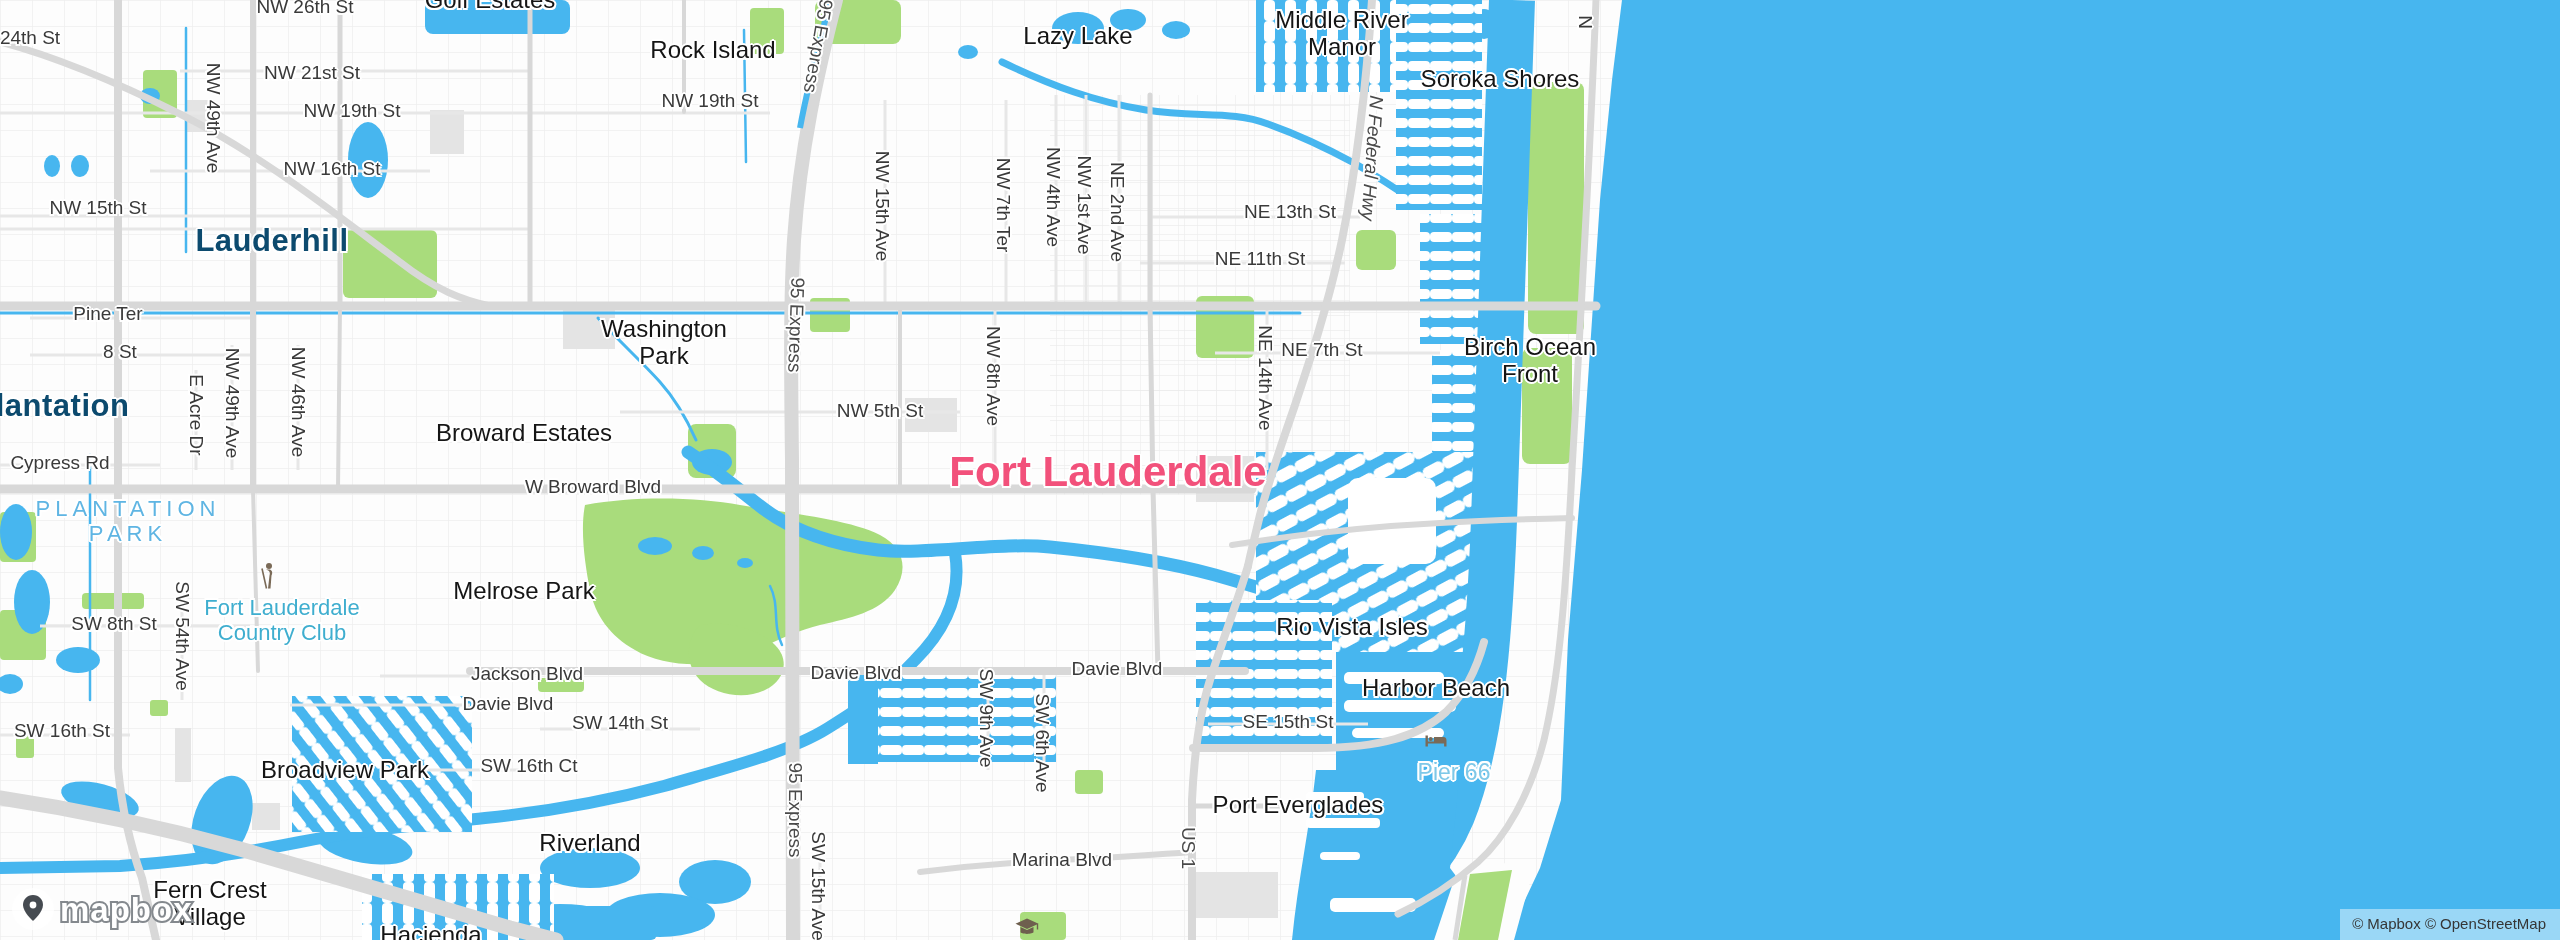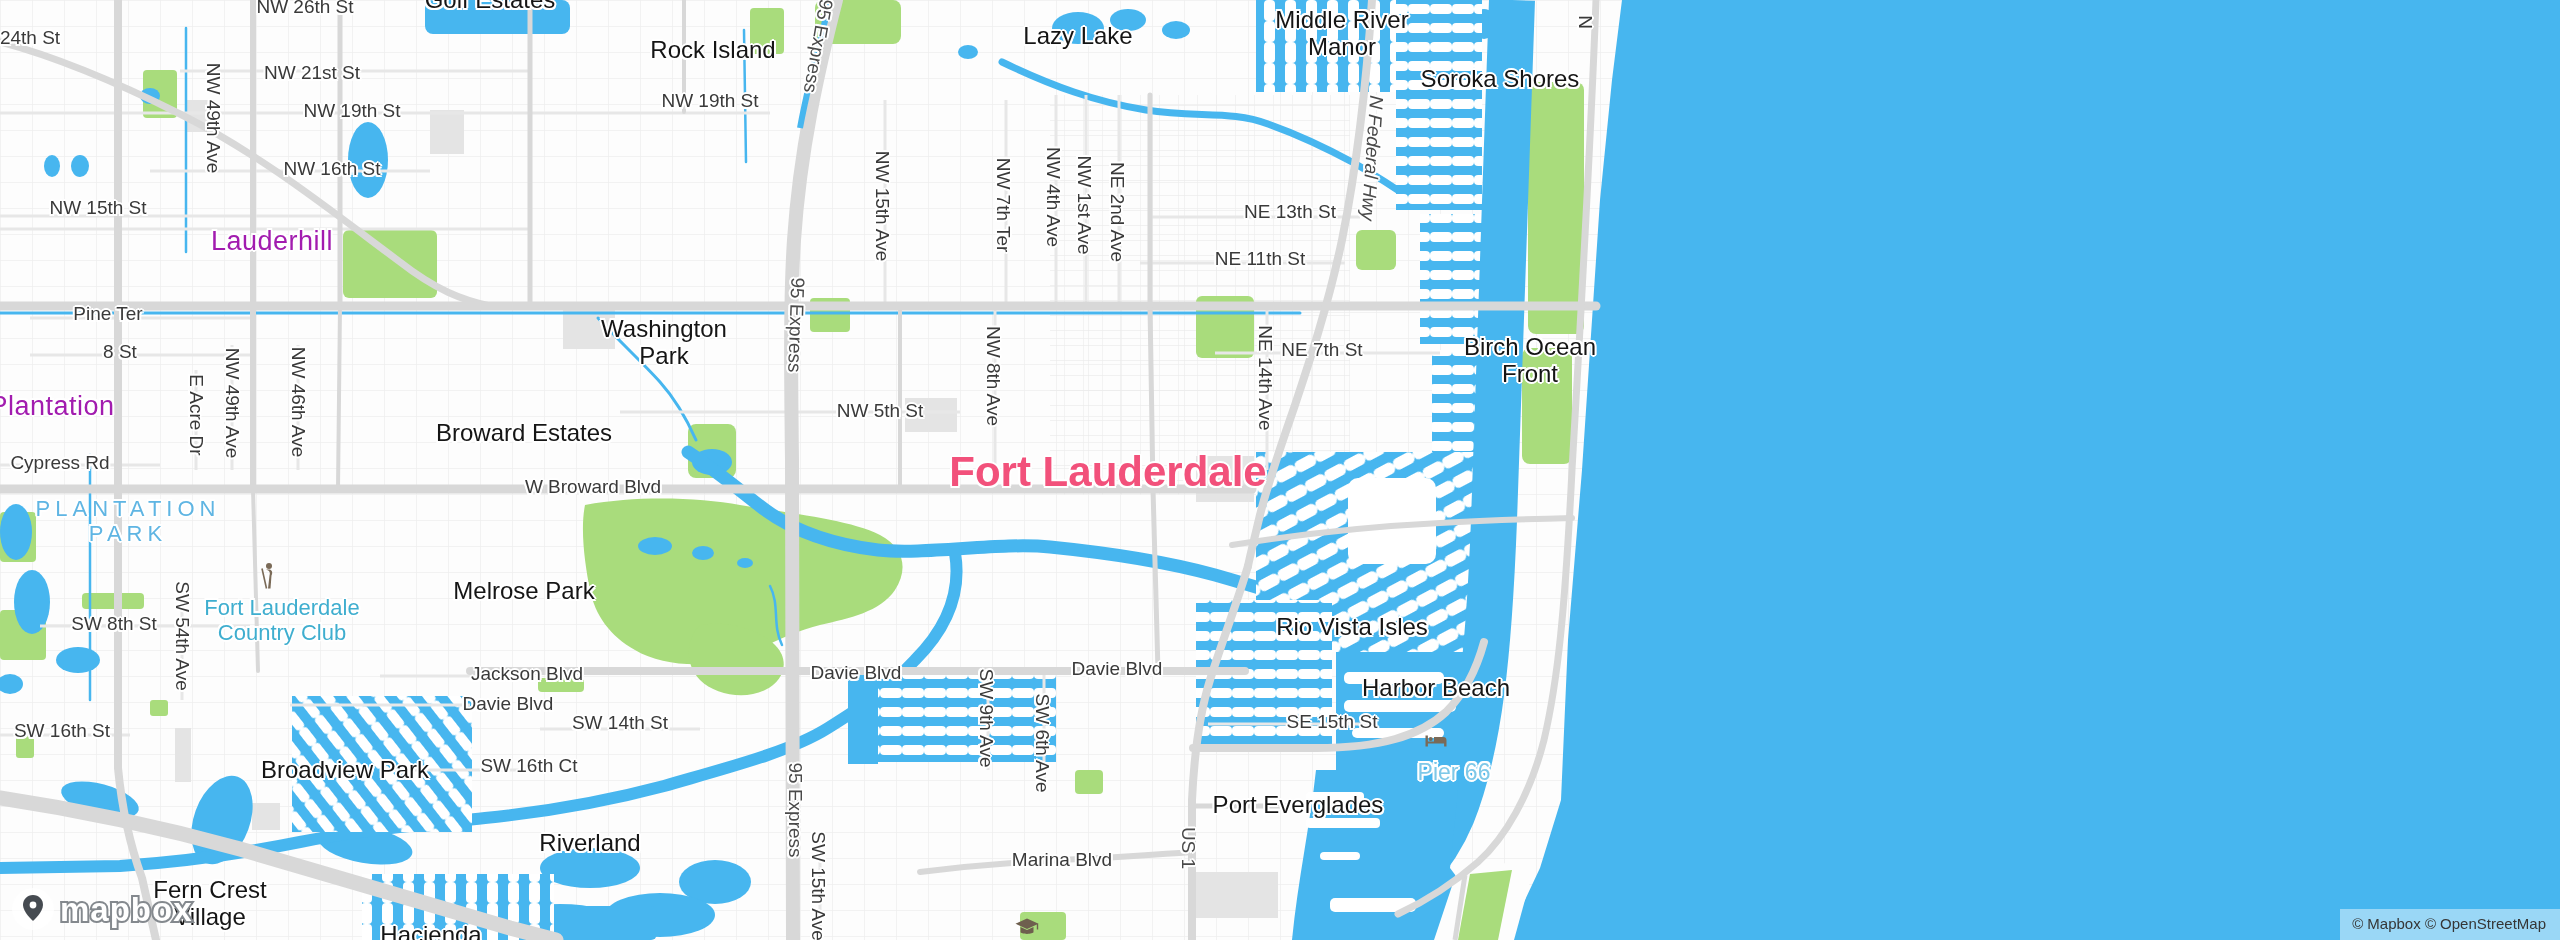--- a/index.html
+++ b/index.html
@@ -4,21 +4,21 @@
 <style>
   html,body{margin:0;padding:0}
   body{width:2560px;height:940px;overflow:hidden;position:relative;background:#fdfdfd;
        font-family:"Liberation Sans",sans-serif}
   #map{position:absolute;inset:0;width:2560px;height:940px}
   #basemap{position:absolute;left:0;top:0}
   #label-layer,#icon-layer{position:absolute;inset:0;pointer-events:none}
   .lbl{position:absolute;white-space:pre-line;text-align:center;line-height:1.14;color:#3c3c3c;
     text-shadow:-1.5px -1.5px 0 #fff,1.5px -1.5px 0 #fff,-1.5px 1.5px 0 #fff,1.5px 1.5px 0 #fff,
       0 -2px 0 #fff,0 2px 0 #fff,-2px 0 0 #fff,2px 0 0 #fff;}
-  .t-city{font-size:27px;font-weight:400;color:#a21caf;letter-spacing:.5px}
+  .t-city{font-size:31px;font-weight:700;color:#0c4a6e;letter-spacing:.5px}
   .t-place{font-size:42px;font-weight:700;color:#F2517B}
   .t-nbhd{font-size:24px;color:#151515}
   .t-street,.t-streetv{font-size:19px;color:#3a3a3a}
   .t-hwy{font-size:19px;color:#4a4a4a}
   .t-hwyi{font-size:19px;color:#4a4a4a;font-style:italic}
   .t-park2{font-size:22px;letter-spacing:5px;color:#5FB5E3}
   .t-golf{font-size:22px;color:#3FAECF}
   .t-waterpoi{font-size:23px;color:#7EC8E8}
   .icn{position:absolute;transform:translate(-50%,-50%)}
   #logo{position:absolute;left:8px;bottom:2px;z-index:5;cursor:pointer}
@@ -278,21 +278,21 @@
       <div class="lbl t-street" style="left: 1322px; top: 350px; transform: translate(-50%, -50%) rotate(0deg);">NE 7th St</div>
       <div class="lbl t-street" style="left: 593px; top: 487px; transform: translate(-50%, -50%) rotate(0deg);">W Broward Blvd</div>
       <div class="lbl t-street" style="left: 114px; top: 624px; transform: translate(-50%, -50%) rotate(0deg);">SW 8th St</div>
       <div class="lbl t-street" style="left: 527px; top: 674px; transform: translate(-50%, -50%) rotate(0deg);">Jackson Blvd</div>
       <div class="lbl t-street" style="left: 508px; top: 704px; transform: translate(-50%, -50%) rotate(0deg);">Davie Blvd</div>
       <div class="lbl t-street" style="left: 856px; top: 673px; transform: translate(-50%, -50%) rotate(0deg);">Davie Blvd</div>
       <div class="lbl t-street" style="left: 1117px; top: 669px; transform: translate(-50%, -50%) rotate(0deg);">Davie Blvd</div>
       <div class="lbl t-street" style="left: 620px; top: 723px; transform: translate(-50%, -50%) rotate(0deg);">SW 14th St</div>
       <div class="lbl t-street" style="left: 62px; top: 731px; transform: translate(-50%, -50%) rotate(0deg);">SW 16th St</div>
       <div class="lbl t-street" style="left: 529px; top: 766px; transform: translate(-50%, -50%) rotate(0deg);">SW 16th Ct</div>
-      <div class="lbl t-street" style="left: 1288px; top: 722px; transform: translate(-50%, -50%) rotate(0deg); margin-left: 44px;">SE 15th St</div>
+      <div class="lbl t-street" style="left: 1288px; top: 722px; transform: translate(-50%, -50%) rotate(0deg);">SE 15th St</div>
       <div class="lbl t-street" style="left: 1062px; top: 860px; transform: translate(-50%, -50%) rotate(0deg);">Marina Blvd</div>
       <div class="lbl t-streetv" style="left: 213px; top: 118px; transform: translate(-50%, -50%) rotate(90deg);">NW 49th Ave</div>
       <div class="lbl t-streetv" style="left: 232px; top: 403px; transform: translate(-50%, -50%) rotate(90deg);">NW 49th Ave</div>
       <div class="lbl t-streetv" style="left: 298px; top: 402px; transform: translate(-50%, -50%) rotate(90deg);">NW 46th Ave</div>
       <div class="lbl t-streetv" style="left: 196px; top: 415px; transform: translate(-50%, -50%) rotate(90deg);">E Acre Dr</div>
       <div class="lbl t-streetv" style="left: 182px; top: 636px; transform: translate(-50%, -50%) rotate(90deg);">SW 54th Ave</div>
       <div class="lbl t-streetv" style="left: 882px; top: 206px; transform: translate(-50%, -50%) rotate(90deg);">NW 15th Ave</div>
       <div class="lbl t-streetv" style="left: 1003px; top: 205px; transform: translate(-50%, -50%) rotate(90deg);">NW 7th Ter</div>
       <div class="lbl t-streetv" style="left: 1053px; top: 197px; transform: translate(-50%, -50%) rotate(90deg);">NW 4th Ave</div>
       <div class="lbl t-streetv" style="left: 1084px; top: 205px; transform: translate(-50%, -50%) rotate(90deg);">NW 1st Ave</div>

